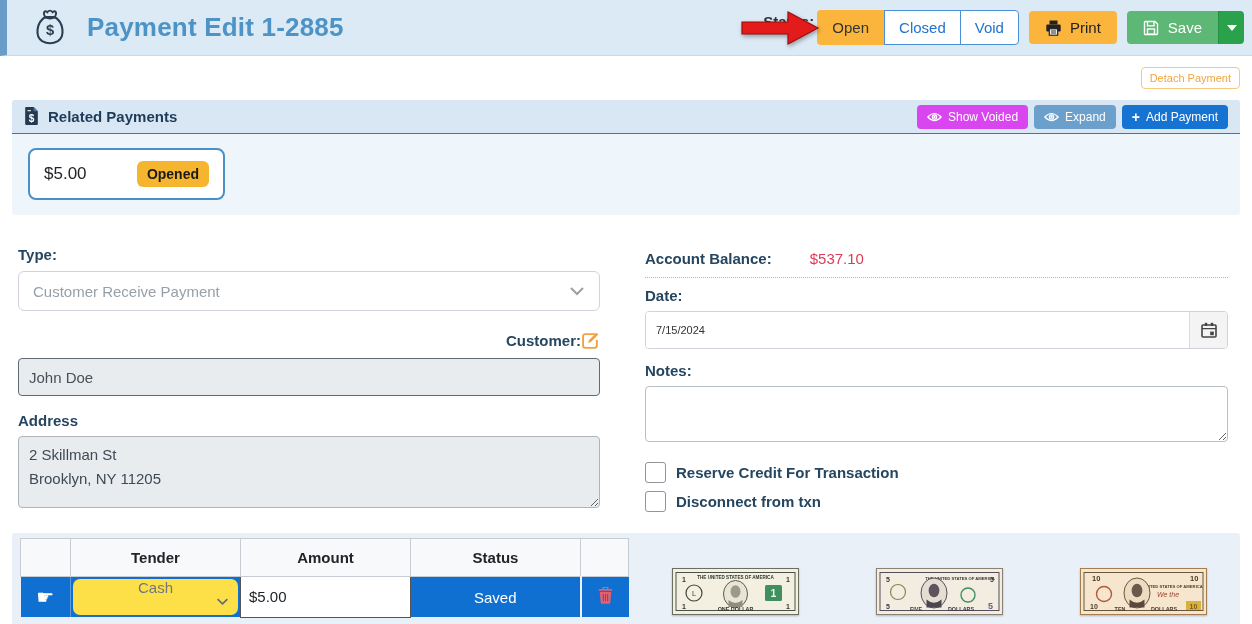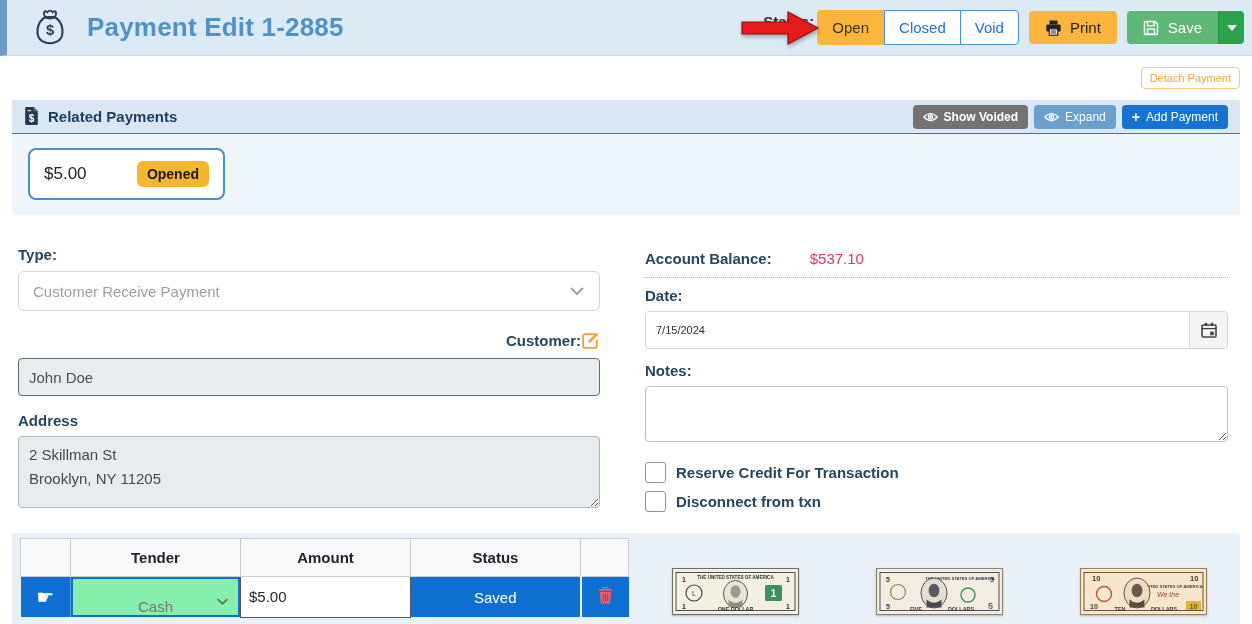--- a/index.html
+++ b/index.html
@@ -37,21 +37,21 @@
 
   
   .related { position:absolute; left:12px; right:12px; top:100px; height:115px;
              background:#eef5fb; border-radius:3px; }
   .related-head { height:34px; background:#d8e7f3; border-bottom:1px solid #54708c; border-radius:3px 3px 0 0;
                   display:flex; align-items:center; padding:0 12px; }
   .related-title { display:flex; align-items:center; gap:9px; font-size:15px; font-weight:700; color:#1d3c5a; }
   .chips { margin-left:auto; display:flex; gap:6px; }
   .chip { font-size:12px; color:#fff; border:none; border-radius:4px; padding:5px 10px;
           display:flex; align-items:center; gap:6px; cursor:pointer; font-family:inherit; }
-  .chip-voided { background:#737373;font-weight:bold; }
+  .chip-voided { background:#d946ef; }
   .chip-expand { background:#6b9fcc;justify-content:center; }
   .chip-add { background:#1673d2; }
   .chip-plus { font-size:14px; font-weight:700; line-height:1; }
   .pay-card { position:absolute; left:16px; top:48px; width:197px; height:52px; background:#fff;
               border:2px solid #4a90c8; border-radius:8px; display:flex; align-items:center;
               justify-content:space-between; padding:0 14px; cursor:pointer; }
   .pay-amount { font-size:17px; color:#212529; }
   .pay-badge { background:#f6b52e; color:#1a1a1a; font-size:14px; font-weight:600;
                padding:5px 10px; border-radius:6px; }
 
@@ -90,22 +90,22 @@
   
   .bottom { position:absolute; left:12px; right:12px; top:533px; height:91px; background:#e9f0f8; border-radius:3px 3px 0 0; }
   table.ttable { position:absolute; left:8px; top:5px; border-collapse:collapse; }
   .ttable th { background:#f7f9fb; border:1px solid #c6ccd2; height:38px; font-size:15px;
                font-weight:700; color:#212529; text-align:center; }
   .ttable .c0 { width:50px; } .ttable .c1 { width:170px; } .ttable .c2 { width:170px;margin-top:23px; }
   .ttable .c3 { width:170px; } .ttable .c4 { width:48px; }
   .ttable td { height:40px; background:#1070d2; padding:0; }
   .hand-cell { text-align:center; border-right:1px solid #5e9bdc; cursor:pointer; }
   .hand-glyph { color:#fff; font-size:20px; line-height:1; }
-  .cash-select { margin:2px; height:36px; background:#86efac; display:flex; align-items:flex-end;
-                 justify-content:center; position:relative; cursor:pointer; }
+  .cash-select { margin:2px; height:36px; background:#fde047; display:flex; align-items:flex-start;
+                 justify-content:center; position:relative; cursor:pointer;border-radius:7px; }
   .cash-text { font-size:15px; color:#6e7881; }
   .cash-chev { position:absolute; right:9px; top:13px; }
   .amount-cell { background:#fff !important; border:1px solid #555; }
   .amount-input { width:100%; height:100%; border:none; outline:none; padding:0 8px; font-size:15px;
                   color:#212529; font-family:inherit; }
   .status-cell { color:#fff; font-size:15px; text-align:center; }
   .trash-cell { text-align:center; border-left:2px solid #eef3f9; cursor:pointer; }
 
   .bills { position:absolute; left:660px; top:35px; width:535px; display:flex; justify-content:space-between; }
   .bill { cursor:pointer; box-shadow:0 1px 2px rgba(0,0,0,.25); display:block; }

